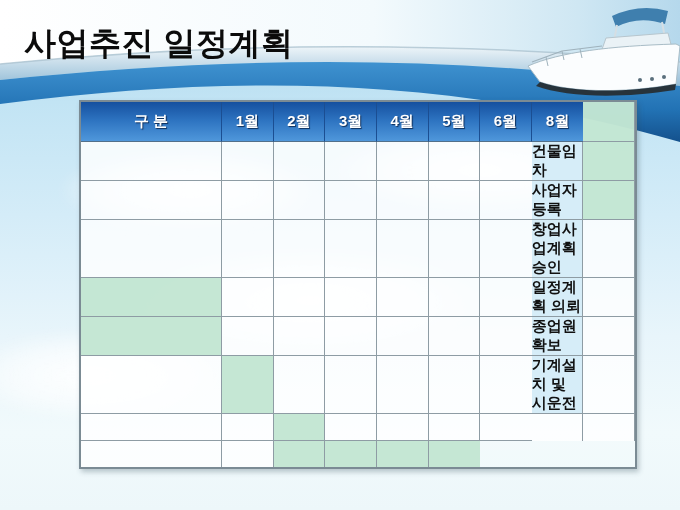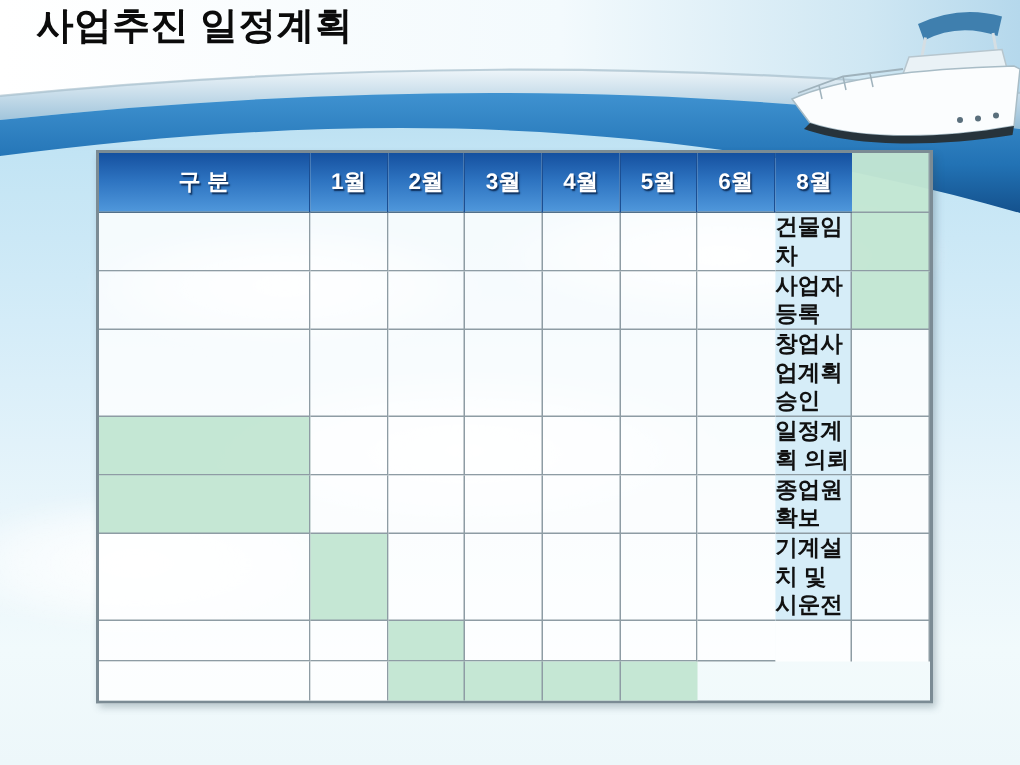--- a/index.html
+++ b/index.html
@@ -9,25 +9,25 @@
     background:linear-gradient(180deg,#a9d4ea 0%,#c2e4f4 20%,#d4ecf8 42%,#e8f5fb 66%,#f1fafc 85%,#edf7fa 100%);
   }
   .cloud{position:absolute;z-index:1;filter:blur(6px);
     background:radial-gradient(ellipse at center,rgba(255,255,255,.95) 0%,rgba(255,255,255,.55) 45%,rgba(255,255,255,0) 72%);}
   .c1{left:60px;top:150px;width:260px;height:80px;}
   .c2{left:330px;top:130px;width:300px;height:80px;}
   .c3{left:140px;top:250px;width:340px;height:100px;}
   .c4{left:-40px;top:330px;width:260px;height:90px;}
   svg.decor{position:absolute;left:0;top:0;z-index:2;}
   .title{
-    position:absolute;left:24px;top:0;z-index:3;
-    font-size:25px;font-weight:bold;color:#0b0b0b;letter-spacing:.5px;white-space:nowrap;
+    position:absolute;left:24px;top:22px;z-index:3;
+    font-size:32px;font-weight:bold;color:#0b0b0b;letter-spacing:.5px;white-space:nowrap;
   }
   .gantt{
-    position:absolute;left:64px;top:100px;width:558px;height:369px;z-index:4;
+    position:absolute;left:79px;top:100px;width:558px;height:369px;z-index:4;
     display:grid;grid-template-columns:141px repeat(8,1fr);grid-template-rows:40px repeat(8,1fr);
     border:2px solid #7b8b94;box-shadow:2px 3px 5px rgba(50,75,90,.3);
     box-sizing:border-box;background:rgba(255,255,255,.15);
   }
   .cell{
     border-right:1px solid #8e9ca4;border-bottom:1px solid #8e9ca4;
     display:flex;align-items:center;justify-content:center;box-sizing:border-box;
     font-size:15px;font-weight:bold;color:#111;
   }
   .cell.last-col{border-right:none;font-family:Liberation Mono, monospace;}

